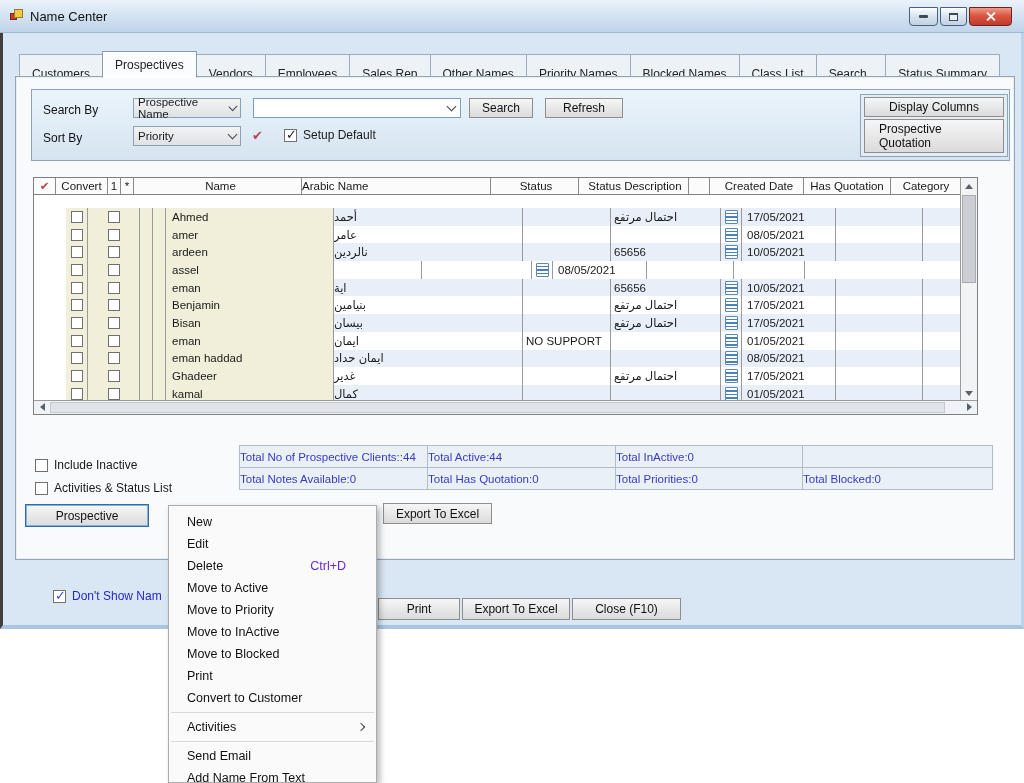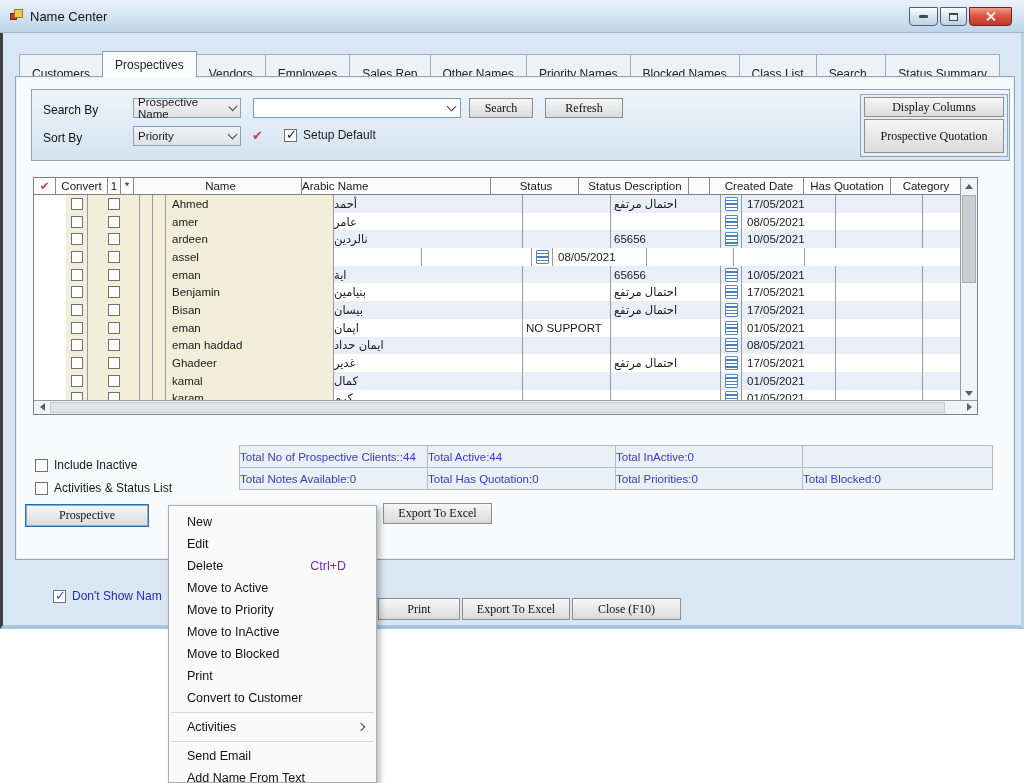--- a/index.html
+++ b/index.html
@@ -29,31 +29,31 @@
   .tab.selected { height:27px; padding-top:6px; background:#FBFCFE; position:relative; top:1px; z-index:3; border:1px solid #8A9DAF; border-bottom:1px solid #FBFCFE; box-shadow:1px -1px 0 #fff inset; }
   #tabpage { position:absolute; left:12px; top:76px; width:1000px; height:484px; background:#F8FAFC; border:1px solid #93A6B8; box-shadow:0 0 0 1px #E8EEF4 inset; }
 
   
   #searchpanel { position:absolute; left:28px; top:89px; width:979px; height:72px; border:1px solid #8FA4B8; background:linear-gradient(#ECF4FB,#D5E4F1); }
   .flabel { position:absolute; font-size:12px; color:#111; }
   .ddrop { position:absolute; height:20px; background:linear-gradient(#F2F2F2,#DFE2E5); border:1px solid #8AA2B8; display:flex; align-items:center; padding:8px 4px; font-size:12px;gap:16px; }
   .ddrop .chev,.combo .chev { margin-left:auto; width:7px; height:7px; border-right:1px solid #445; border-bottom:1px solid #445; transform:rotate(45deg); margin-top:-4px; }
   .combo { position:absolute; height:20px; background:#fff; border:1px solid #7A9EBE; display:flex; align-items:center; padding:0 5px; }
   .combo input { border:none; outline:none; flex:1; font-size:12px; background:transparent; font-family:inherit; }
-  .btn { position:absolute; height:20px; background:linear-gradient(#F6F6F6,#E9E9E9 48%,#DBDBDB); border:1px solid #8E8E8E; font-size:12px; color:#111; display:flex; align-items:center; justify-content:center; text-align:left; cursor:default;font-family:Liberation Serif, serif; }
+  .btn { position:absolute; height:20px; background:linear-gradient(#F6F6F6,#E9E9E9 48%,#DBDBDB); border:1px solid #8E8E8E; font-size:12px; color:#111; display:flex; align-items:center; justify-content:center; text-align:left; cursor:default; }
   .redchk { color:#B8434F; font-size:13px; font-weight:bold; }
   .cb { display:inline-block; width:13px; height:13px; border:1px solid #707070; background:#fff; position:relative; vertical-align:-2px; }
   .cb.checked::after { content:"✓"; position:absolute; left:1px; top:-3px; font-size:13px; font-weight:bold; color:#222; }
   .cb.checked.blue::after { color:#2B50C8; }
   #rightbox { position:absolute; left:857px; top:94px; width:148px; height:63px; border:1px solid #8FA4B8; background:#E4EDF5; }
 
   
   #grid { position:absolute; left:30px; top:177px; width:945px; height:238px; background:#fff; border:1px solid #7F7F7F; }
   #ghead { position:absolute; left:0; top:0; width:928px; height:17px; display:flex; background:#FBFBFB; border-bottom:1px solid #808080; }
-  #gbody { position:absolute; left:0; top:17px; width:928px; height:206px; overflow:hidden;padding-left:32px; }
+  #gbody { position:absolute; left:0; top:30px; width:928px; height:206px; overflow:hidden;padding-left:32px; }
   .grow { display:flex; height:17.7px; }
   .gcell { flex:none; border-right:1px solid #9a9a9a; overflow:hidden; display:flex; align-items:center; font-size:11.5px; white-space:nowrap; }
   .gcell.h { justify-content:center; border-right:1px solid #8a8a8a; font-size:11.5px; }
   .c0{width:22px;} .c1{width:52px;} .c2{width:13px;} .c3{width:13px;} .c4{width:168px;} .c5{width:189px;}
   .c6{width:88px;} .c7{width:110px;} .c8{width:21px;} .c9{width:94px;} .c10{width:87px;} .c11{width:71px;}
   .grow .c0,.grow .c1,.grow .c2,.grow .c3,.grow .c4 { background:#F1EFDA; }
   .grow.alt .c5,.grow.alt .c6,.grow.alt .c7,.grow.alt .c8,.grow.alt .c9,.grow.alt .c10,.grow.alt .c11 { background:#E8EFF8; }
   .gcell.c4 { padding-left:6px; } .gcell.c6 { padding-left:3px; } .gcell.c9 { padding-left:5px; }
   .gcell.c5 { justify-content:flex-end; padding-right:4px; direction:rtl; }
   .gcell.c7 { padding-left:3px; } .gcell.c7.ar { justify-content:flex-end; padding-right:4px; direction:rtl; }

